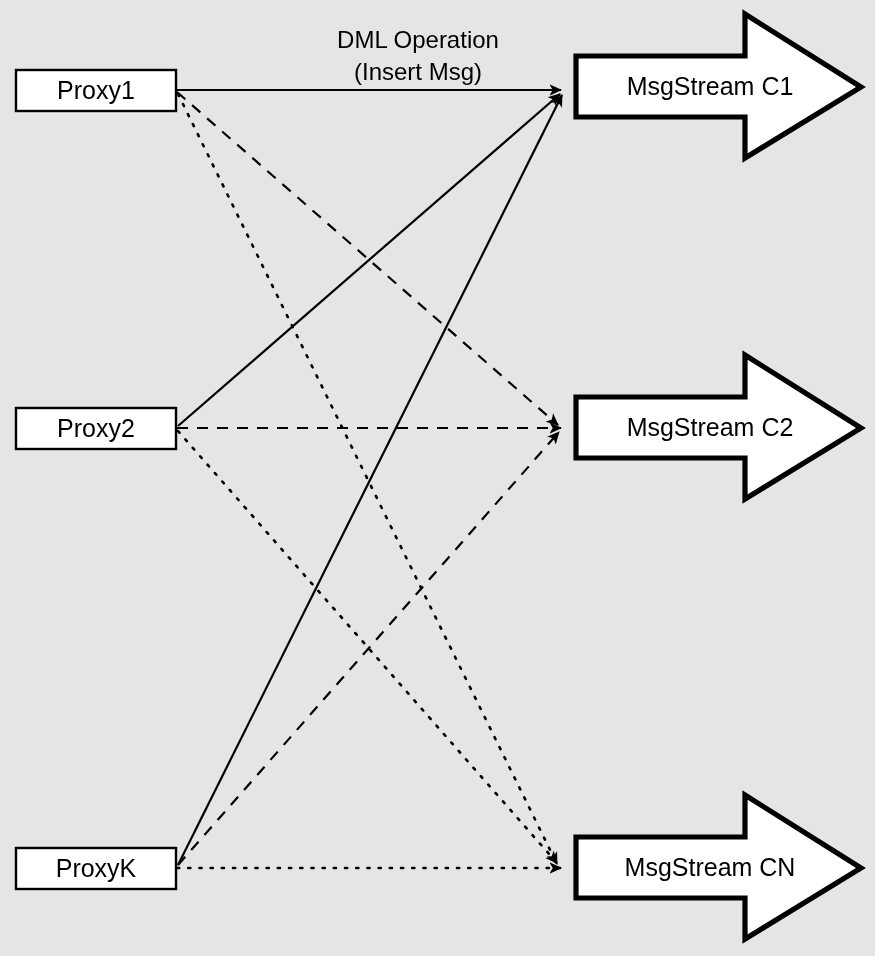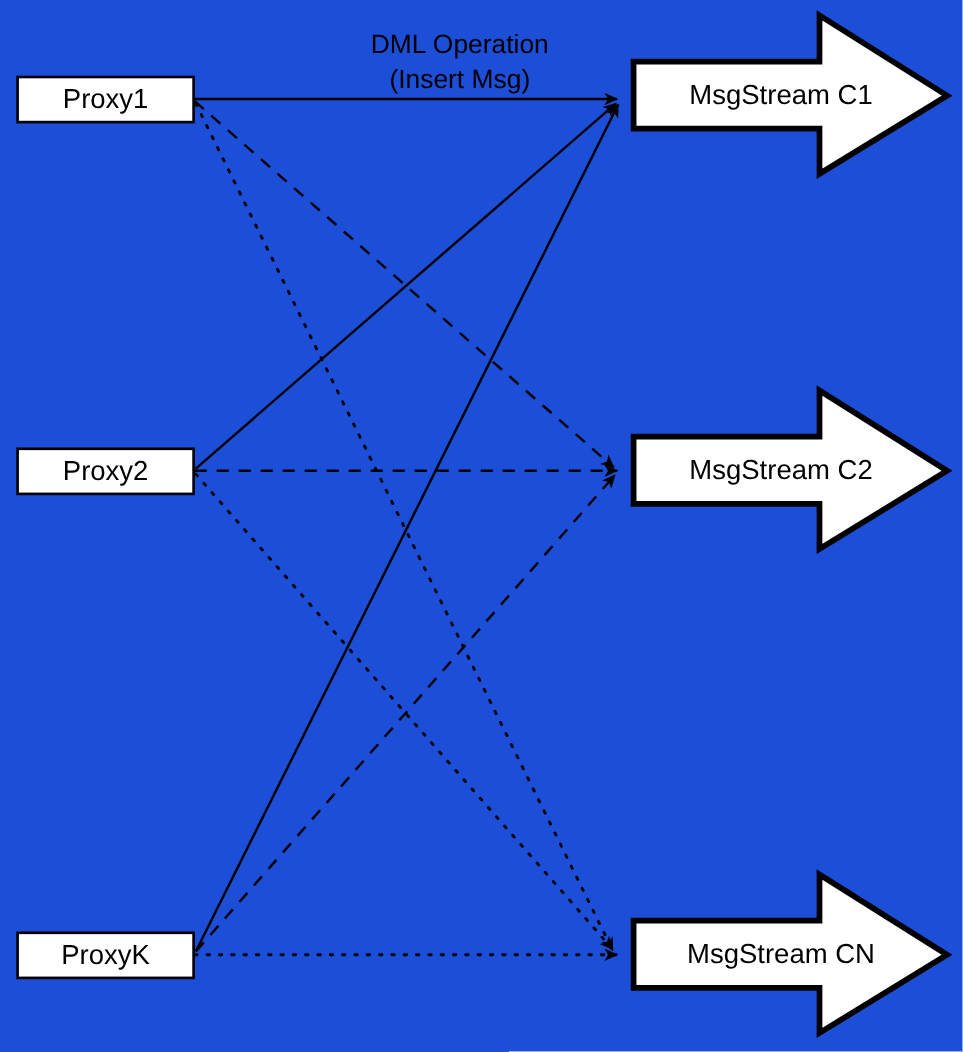--- a/index.html
+++ b/index.html
@@ -10,21 +10,21 @@
   body {
     width: 875px;
     height: 956px;
     font-family: "Liberation Sans", sans-serif;
     overflow: hidden;
   }
   #diagram-root {
     position: relative;
     width: 875px;
     height: 956px;
-    background: #1d4ed8;
+    background: #e5e5e5;
   }
   svg.diagram-canvas {
     display: block;
     width: 875px;
     height: 956px;
   }
   .node-box-rect {
     fill: #ffffff;
     stroke: #000000;
     stroke-width: 2.4;

